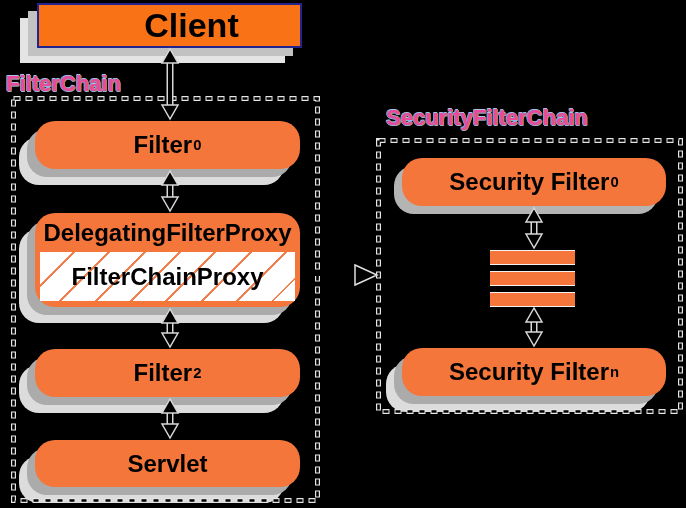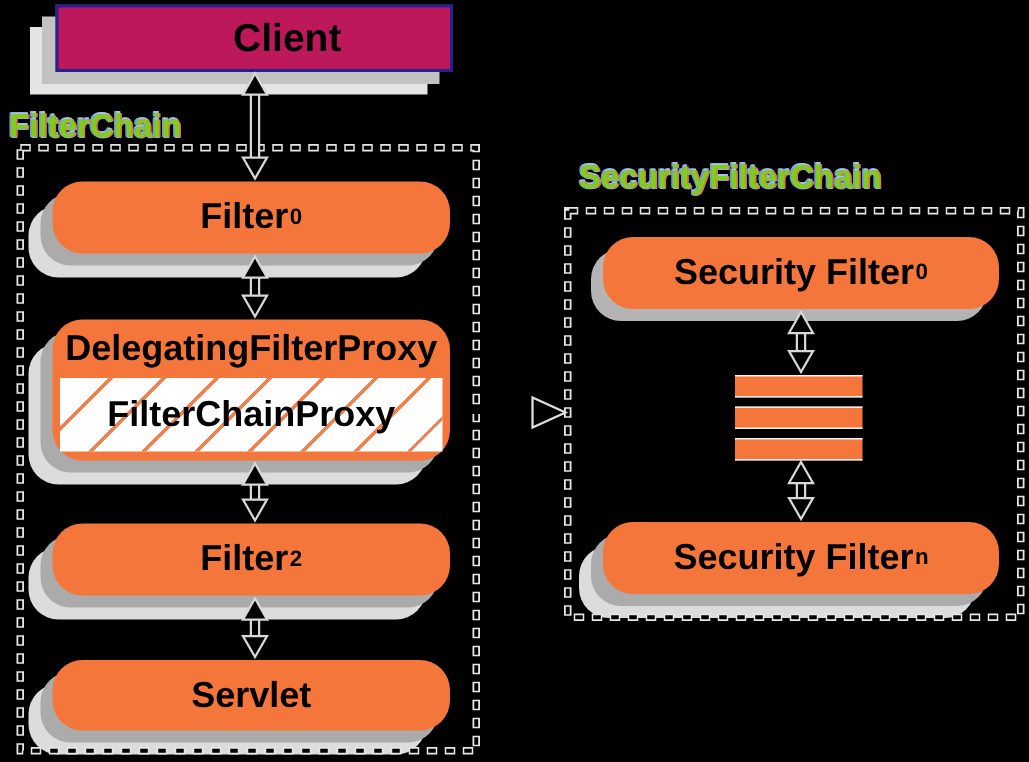--- a/index.html
+++ b/index.html
@@ -10,28 +10,28 @@
   .box {
     position:absolute; display:flex; align-items:center; justify-content:center;
     color:#000; font-weight:bold; font-size:24px; box-sizing:border-box;
   }
   .orange {
     background:#F4763B;
     box-shadow:-8px 8px 0 #ababab, -16px 16px 0 #dcdcdc;
     border-radius:20px;
   }
   .client {
-    background:#be185d; border:2px solid #23238F;
+    background:#f97316; border:2px solid #23238F;
     box-shadow:-9px 8px 0 #c2c2c2, -17px 15px 0 #e4e4e4;
-    font-size:26px;
+    font-size:34px;
     padding-left:44px;
   }
   .single-shadow { box-shadow:-8px 8px 0 #b4b4b4; }
   .chain-title {
-    position:absolute; color:#84cc16; font-weight:bold; font-size:22px; white-space:nowrap;
+    position:absolute; color:#ec4899; font-weight:bold; font-size:22px; white-space:nowrap;
     text-shadow:-1px 0 0 #6f9ddb, 1px 0 0 #cd7c4a, 0 -1px 0 #a9c0ea, 0 1px 0 #8fb0e4,
                 -1px -1px 0 #7ba3df, 1px 1px 0 #b98a64;
   }
   .dfp { flex-direction:column; justify-content:flex-start; }
   .dfp-title { width:100%; text-align:center; line-height:39px; height:39px; }
   .fcp {
     position:absolute; left:5px; right:5px; top:39px; bottom:6px;
     background:#fff;
     background-image:repeating-linear-gradient(135deg,
       rgba(255,255,255,0) 0px, rgba(255,255,255,0) 23px,

